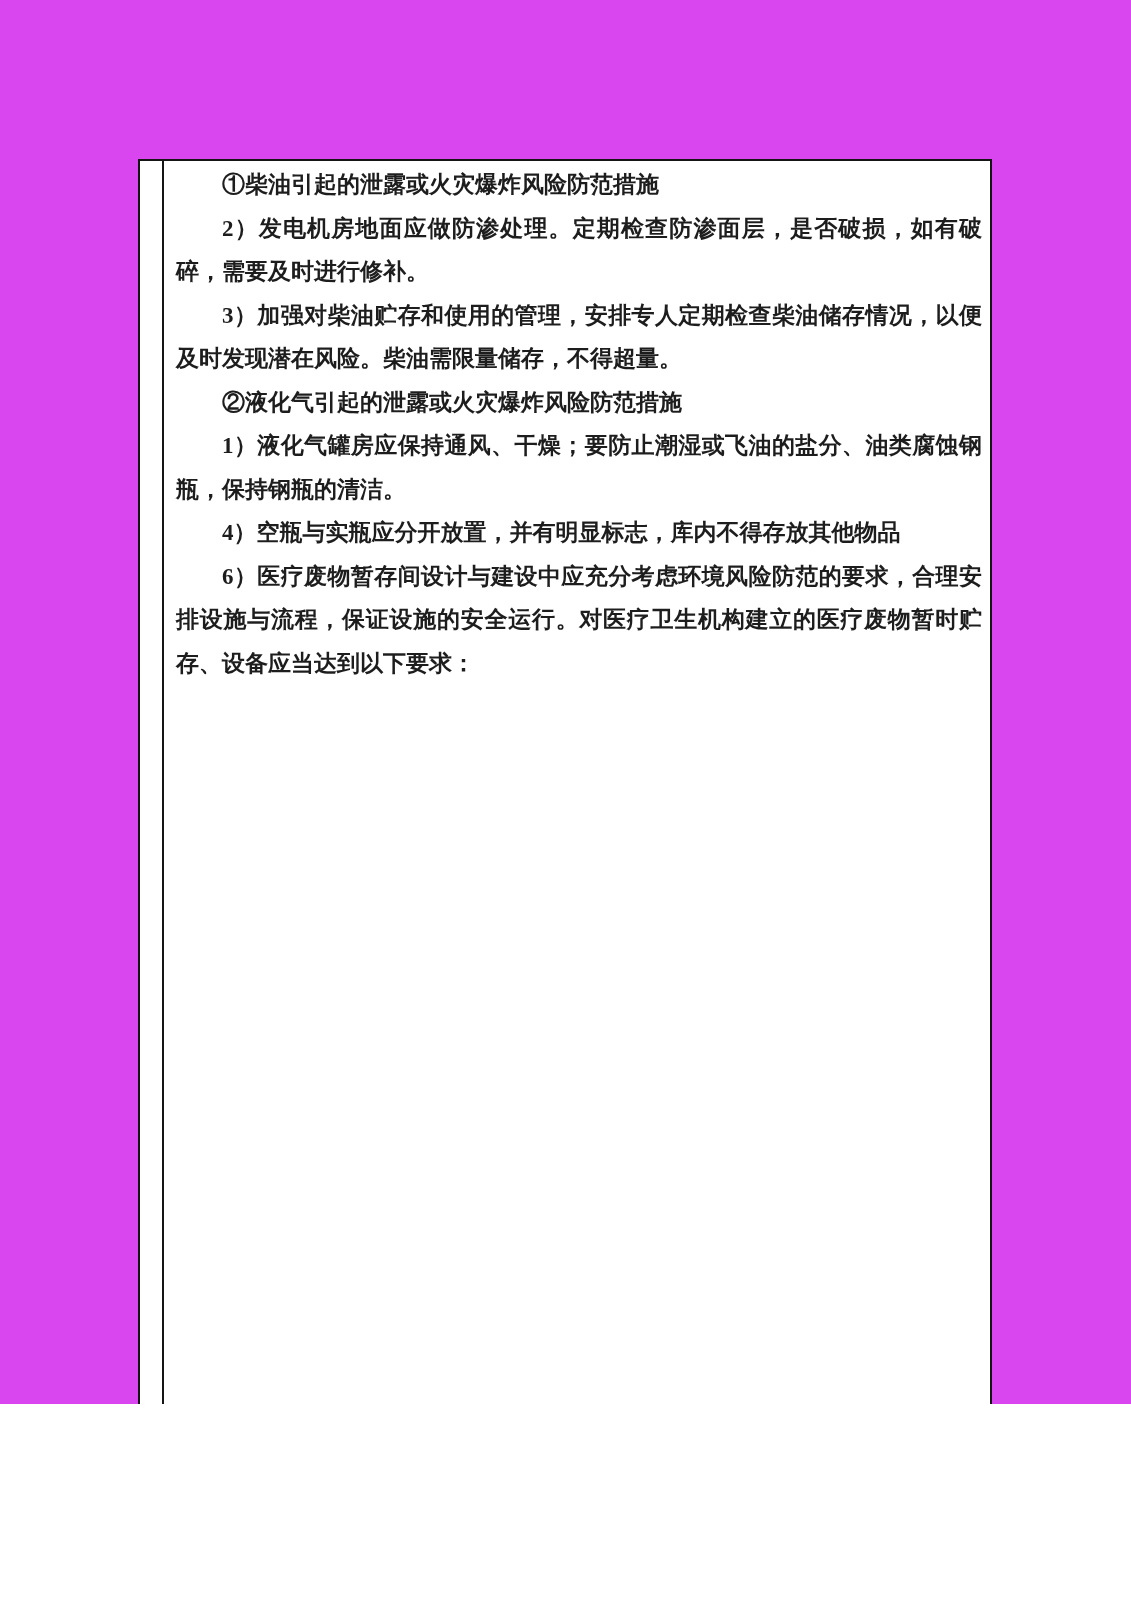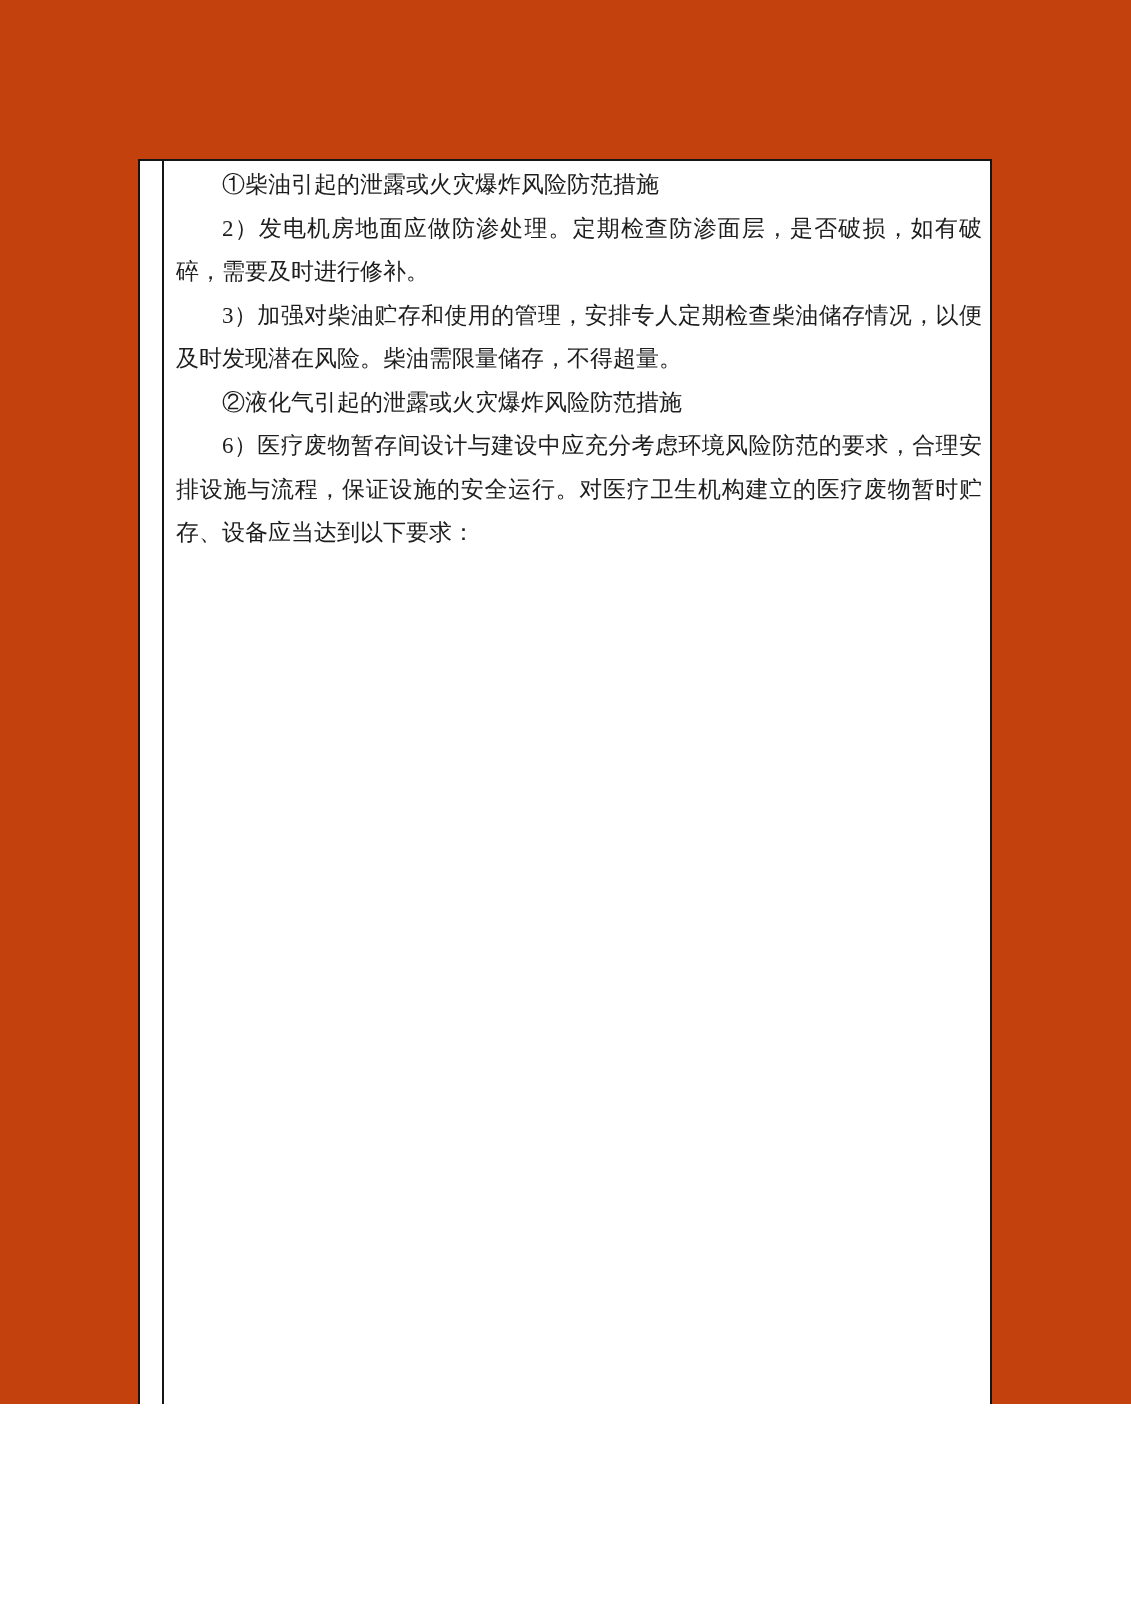--- a/index.html
+++ b/index.html
@@ -4,24 +4,25 @@
 <style>
   html, body {
     margin: 0;
     padding: 0;
     background: #ffffff;
   }
   .page {
     position: relative;
     width: 1131px;
     height: 1404px;
-    background: #c2410c;
+    background: #d946ef;
     font-family: "Liberation Serif", "DejaVu Serif", serif;
     color: #1d1d1d;
     overflow: hidden;
+    font-weight: bold;
   }
   .table-box {
     position: absolute;
     left: 138px;
     top: 159px;
     width: 854px;
     height: 1249px;
     border: 2px solid #151515;
     box-sizing: border-box;
     display: flex;
@@ -61,17 +62,19 @@
 <body>
 
 <div class="page">
   <div class="table-box">
     <div class="left-cell"></div>
     <div class="text-cell" id="paragraph-container">
         <p>①柴油引起的泄露或火灾爆炸风险防范措施</p>
         <p>2）发电机房地面应做防渗处理。定期检查防渗面层，是否破损，如有破碎，需要及时进行修补。</p>
         <p>3）加强对柴油贮存和使用的管理，安排专人定期检查柴油储存情况，以便及时发现潜在风险。柴油需限量储存，不得超量。</p>
         <p>②液化气引起的泄露或火灾爆炸风险防范措施</p>
+        <p>1）液化气罐房应保持通风、干燥；要防止潮湿或飞油的盐分、油类腐蚀钢瓶，保持钢瓶的清洁。</p>
+        <p>4）空瓶与实瓶应分开放置，并有明显标志，库内不得存放其他物品</p>
         <p>6）医疗废物暂存间设计与建设中应充分考虑环境风险防范的要求，合理安排设施与流程，保证设施的安全运行。对医疗卫生机构建立的医疗废物暂时贮存、设备应当达到以下要求：</p>
       </div>
   </div>
   <div class="footer">—56—</div>
 </div>
 
 </body></html>

